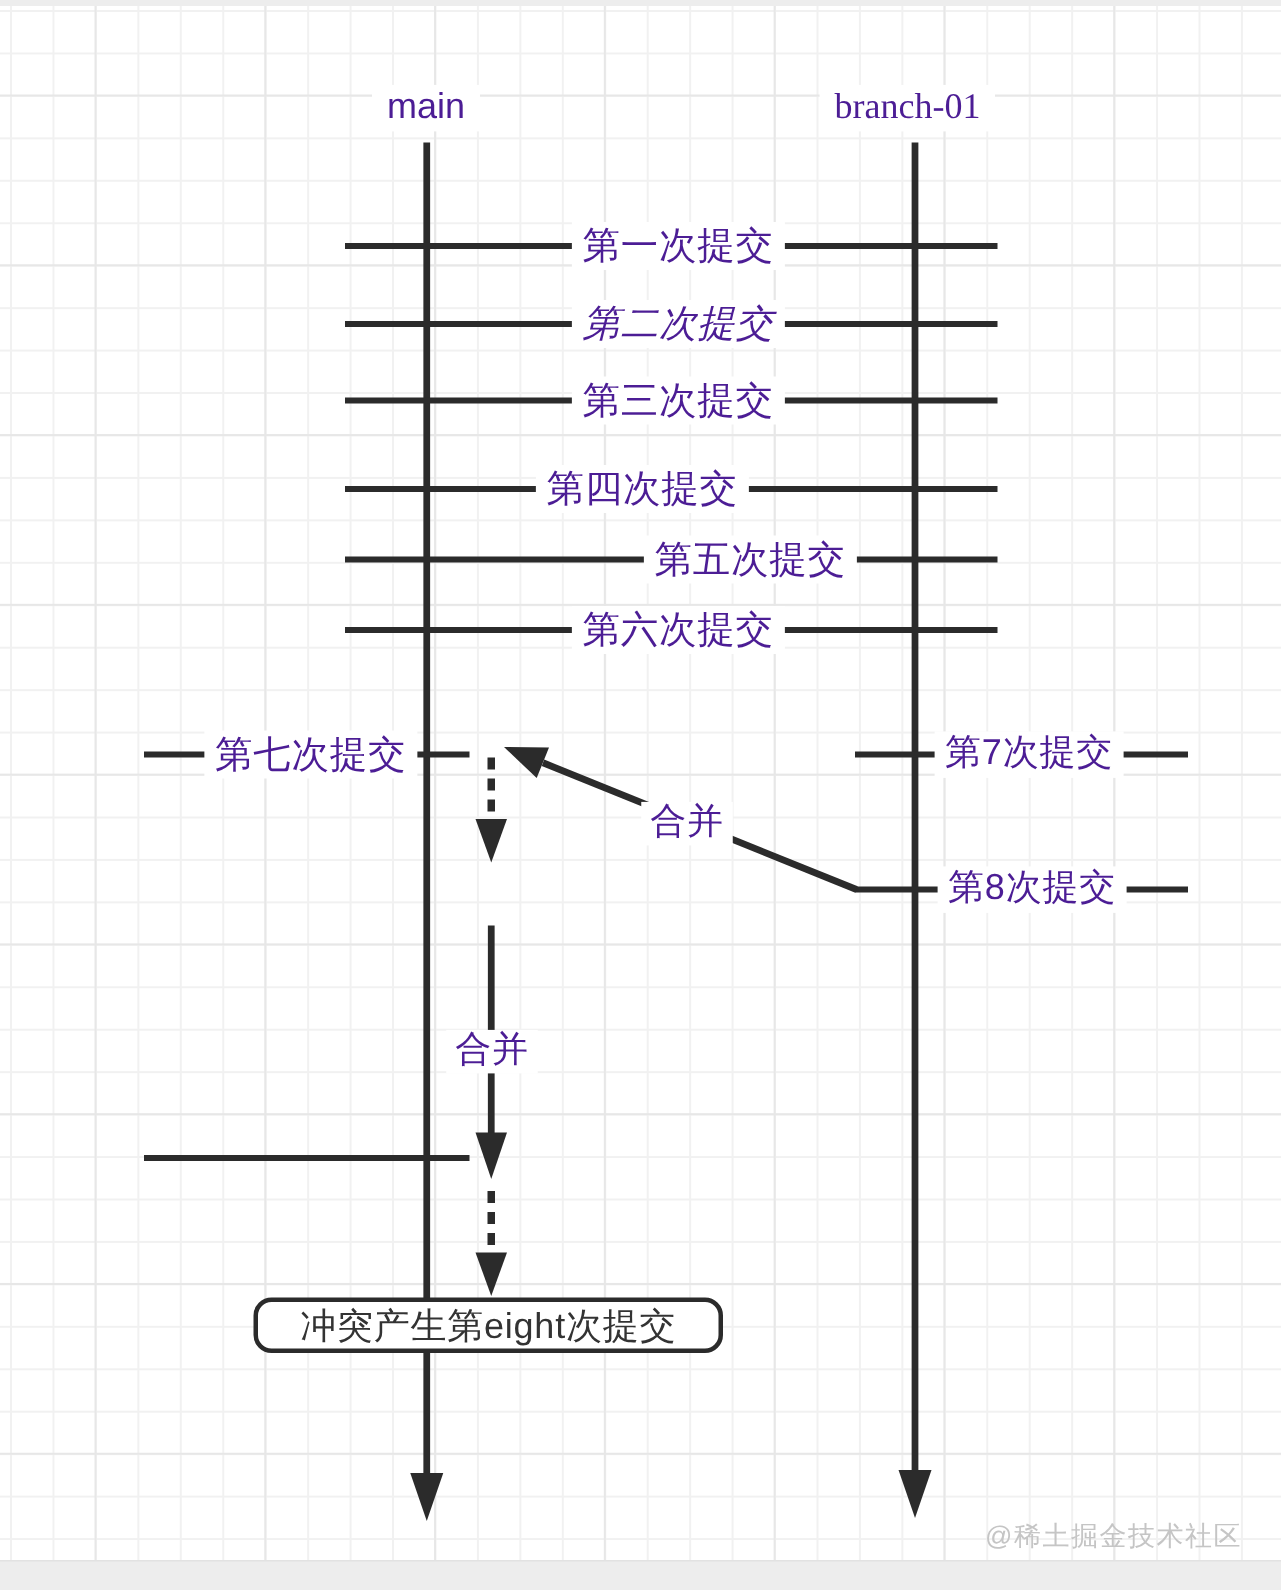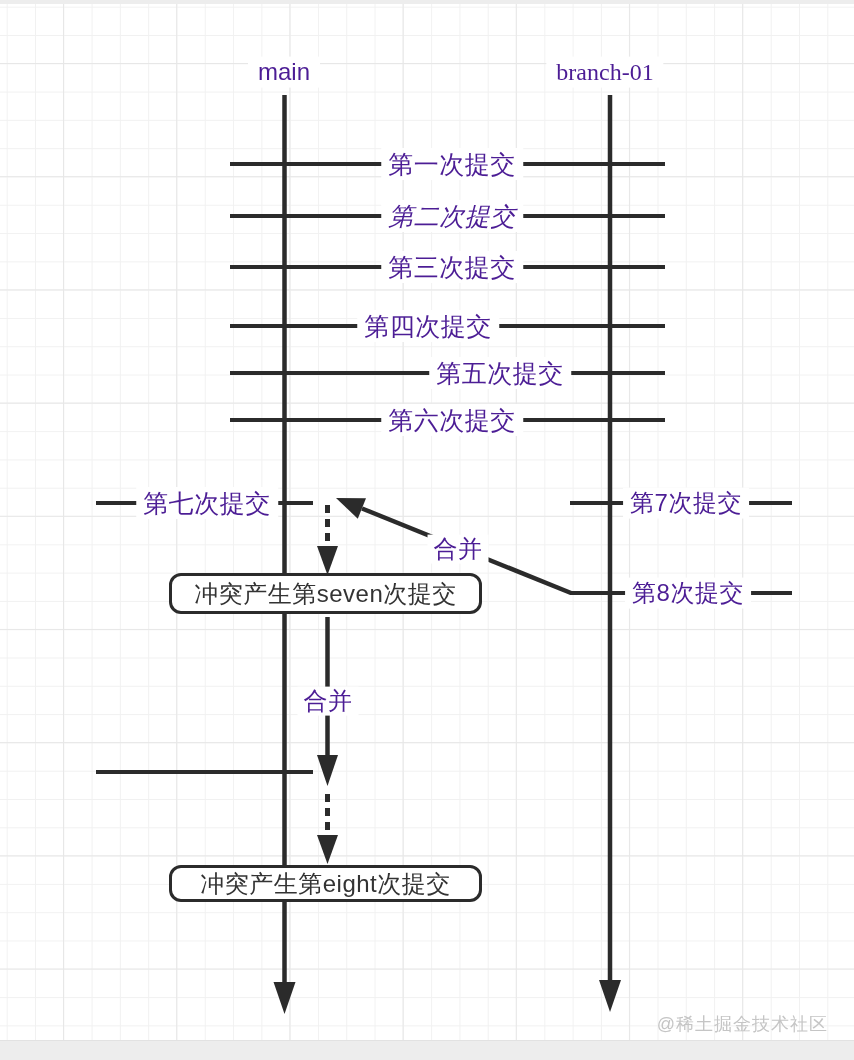--- a/index.html
+++ b/index.html
@@ -115,19 +115,18 @@
   <div class="lbl" style="left:452px;top:420px;">第六次提交</div>
 
   <div class="lbl" style="left:207px;top:503px;">第七次提交</div>
 
   <div class="lbl side-lbl" style="left:686px;top:503px;">第7次提交</div>
   <div class="lbl side-lbl" style="left:688px;top:593px;">第8次提交</div>
 
   <div class="lbl merge-lbl" style="left:458px;top:549px;">合并</div>
   <div class="lbl merge-lbl" style="left:328px;top:701px;">合并</div>
 
-  <div class="cbox" style="left:169px;top:573px;width:307px;height:35px;">冲突产生第seven次提交</div>
   <div class="cbox" style="left:169px;top:865px;width:307px;height:31px;">冲突产生第eight次提交</div>
 
   <div class="watermark">@稀土掘金技术社区</div>
 
   <div class="edge-band band-bottom"></div>
 </div>
 
 </body></html>

